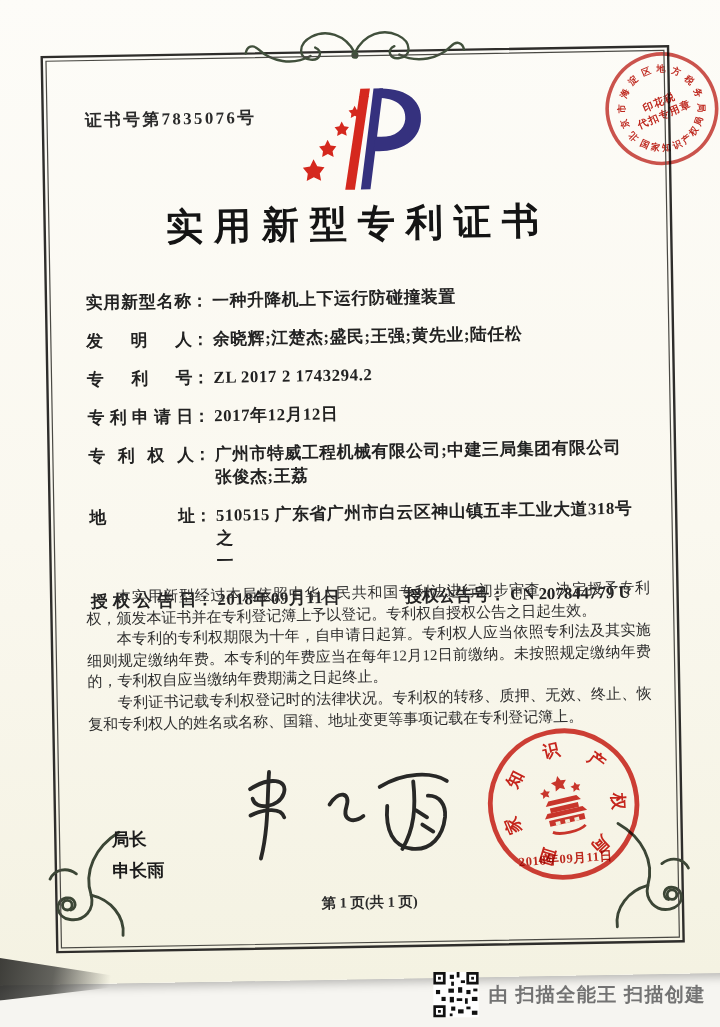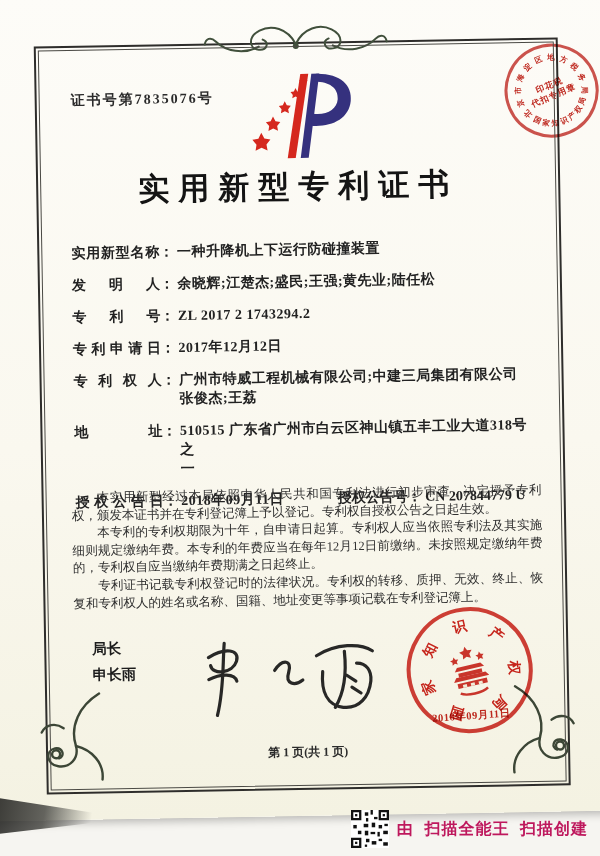--- a/index.html
+++ b/index.html
@@ -16,42 +16,42 @@
          letter-spacing:9px;color:#141414;}
   .fields{position:absolute;left:32px;right:18px;top:196px;font-size:14px;font-weight:600;}
   .frow{position:relative;margin-bottom:13px;line-height:19px;}
   .flabel{display:inline-block;width:88px;text-align-last:justify;text-align:justify;vertical-align:top;}
   .colon{display:inline-block;vertical-align:top;}
   .fvalue{display:inline-block;vertical-align:top;white-space:pre-line;max-width:350px;letter-spacing:.5px;}
   .pair2{position:absolute;left:262px;top:0;white-space:nowrap;}
   .paras{position:absolute;left:28px;right:22px;top:442px;font-size:12.5px;line-height:17.6px;
          font-weight:500;color:#2f2f2f;text-align:justify;}
   .paras p{margin:0;text-indent:2em;}
-  .signblock{position:absolute;left:46px;top:588px;font-size:14.5px;font-weight:600;line-height:26px;color:#1c1c1c;}
+  .signblock{position:absolute;left:46px;top:640px;font-size:14.5px;font-weight:600;line-height:26px;color:#1c1c1c;}
   .signature{position:absolute;left:150px;top:586px;}
   .footer{position:absolute;left:0;right:0;top:700px;text-align:center;font-size:12px;font-weight:600;color:#2b2b2b;}
   
   .seal{border-radius:50%;position:absolute;mix-blend-mode:multiply;}
   .grant-seal{left:360px;top:566px;width:118px;height:118px;border:4px solid rgba(205,38,30,.88);
               transform:rotate(-12deg);}
   .tax-seal{left:468px;top:4px;width:88px;height:88px;border:3px solid rgba(193,41,35,.8);
             transform:rotate(-22deg);color:#c1281f;}
   .ring{position:absolute;inset:0;}
   .ring span{position:absolute;left:50%;top:50%;width:1em;height:1em;margin:-.5em 0 0 -.5em;
              text-align:center;line-height:1em;transform-origin:center;color:#cd261e;font-weight:700;}
   .ring-lg span{font-size:14px;}
   .ring-sm span{font-size:7.5px;color:#c1281f;}
   .tax-center{position:absolute;left:0;right:0;top:33px;text-align:center;font-size:8.5px;font-weight:700;
               line-height:11px;color:#c1281f;letter-spacing:1px;}
   .emblem{position:absolute;left:50%;top:50%;transform:translate(-50%,-50%);}
   .seal-date{position:absolute;left:362px;top:668px;width:124px;text-align:center;font-size:10.5px;
              font-weight:700;color:#c42a20;letter-spacing:.5px;transform:rotate(-3deg);mix-blend-mode:multiply;}
   
   .scan-footer{position:absolute;right:12px;bottom:8px;display:flex;align-items:center;gap:8px;}
-  .scan-text{font-size:16px;font-weight:700;color:#be185d;letter-spacing:1px;font-family:Liberation Mono, monospace;}
+  .scan-text{font-size:16px;font-weight:700;color:#737373;letter-spacing:1px;font-family:Liberation Sans, sans-serif;}
   .edge-shadow{position:absolute;left:0;top:790px;width:130px;height:46px;
                background:linear-gradient(100deg,#1c1c1a 0%,#4a4a46 35%,rgba(120,120,115,0) 70%);
                clip-path:polygon(0 18%,100% 62%,0 95%);opacity:.85;}
 </style>
 </head>
 <body>
 
 <div class="canvas">
   <div class="sheet">
     <div class="frame">

